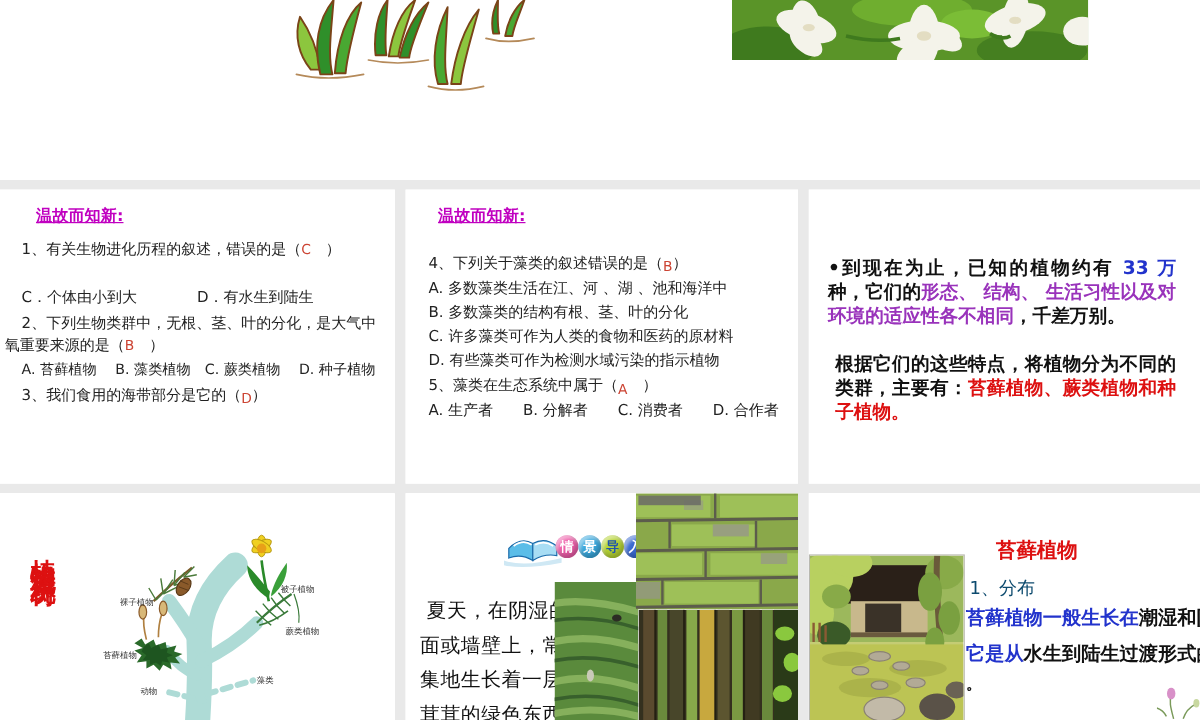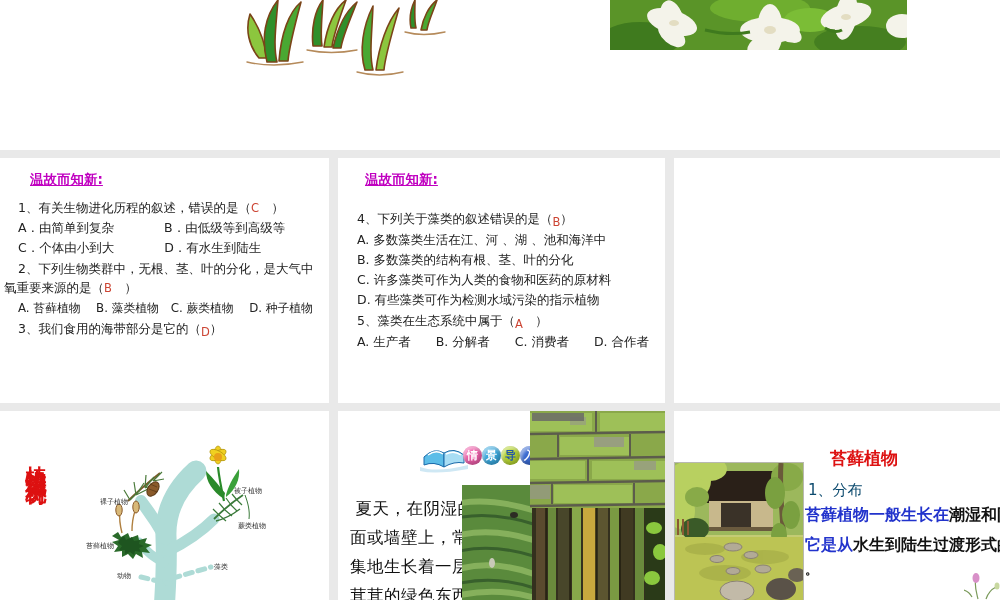--- a/index.html
+++ b/index.html
@@ -95,39 +95,42 @@
           <ellipse cx="160" cy="30" rx="6" ry="4"></ellipse>
           <ellipse cx="236" cy="17" rx="5" ry="3"></ellipse>
       </g>
       <path d="M95,30 Q120,36 140,32 M215,28 Q225,34 232,30" stroke="#3f7a1e" stroke-width="3" fill="none"></path>
     </svg>
   </div>
 
   <div class="slide" id="sA">
     <div class="rtitle" style="left:30px;top:13px">温故而知新:</div>
     <div class="ln" style="left:18px;top:42px"><span>1、有关生物进化历程的叙述，错误的是（</span><span class="ans">C</span><span>　）</span></div>
-    <div class="ln" style="left:18px;top:62px">A．由简单到复杂　　　　B．由低级等到高级等</div>
     <div class="ln" style="left:18px;top:82px">C．个体由小到大　　　　D．有水生到陆生</div>
     <div class="ln" style="left:18px;top:103px">2、下列生物类群中，无根、茎、叶的分化，是大气中</div>
     <div class="ln" style="left:4px;top:122px"><span>氧重要来源的是（</span><span class="ans">B</span><span>　）</span></div>
     <div class="ln" style="left:18px;top:143px;font-size:11.8px">A. 苔藓植物　 B. 藻类植物　C. 蕨类植物　 D. 种子植物</div>
     <div class="ln" style="left:18px;top:163px"><span>3、我们食用的海带部分是它的（</span><span class="ans sub">D</span><span>）</span></div>
   </div>
 
   <div class="slide" id="sB">
     <div class="rtitle" style="left:27px;top:13px">温故而知新:</div>
     <div class="ln" style="left:19px;top:53px"><span>4、下列关于藻类的叙述错误的是（</span><span class="ans sub">B</span><span>）</span></div>
     <div class="ln" style="left:19px;top:74px">A. 多数藻类生活在江、河 、湖 、池和海洋中</div>
     <div class="ln" style="left:19px;top:114px">C. 许多藻类可作为人类的食物和医药的原材料</div>
     <div class="ln" style="left:19px;top:94px">B. 多数藻类的结构有根、茎、叶的分化</div>
     <div class="ln" style="left:19px;top:134px">D. 有些藻类可作为检测水域污染的指示植物</div>
     <div class="ln" style="left:19px;top:155px"><span>5、藻类在生态系统中属于（</span><span class="ans sub">A</span><span>　）</span></div>
     <div class="ln" style="left:19px;top:176px">A. 生产者　　B. 分解者　　C. 消费者　　D. 合作者</div>
   </div>
 
+  <div class="slide" id="sC">
+    <div class="introP" style="top:55px"><span>•</span><span>到现在为止，已知的植物约有 </span><span class="blue">33 万</span><span>种，它们的</span><span class="purple">形态、 结构、 生活习性以及对环境的适应性各不相同</span><span>，千差万别。</span></div>
+    <div class="introP" style="top:135px;left:22px;width:284px"><span>根据它们的这些特点，将植物分为不同的类群，主要有：</span><span class="red">苔藓植物、蕨类植物和种子植物。</span></div>
+  </div>
 
   <div class="slide" id="sD">
     <div class="vtitle">植物进化系统树</div>
     <svg width="329" height="189" viewBox="0 0 329 189">
       <g stroke="#aedbd6" fill="none" stroke-linecap="round">
         <path d="M164,200 C166,172 167,152 166,126 C165,102 174,80 196,60" stroke-width="21"></path>
         <path d="M166,128 C157,112 150,102 141,90" stroke-width="12"></path>
         <path d="M168,140 C186,131 200,122 214,108" stroke-width="11"></path>
         <path d="M164,152 C155,147 147,142 139,131" stroke-width="9"></path>
         <path d="M141,166 L170,173" stroke-width="5" stroke-dasharray="7 6"></path>

